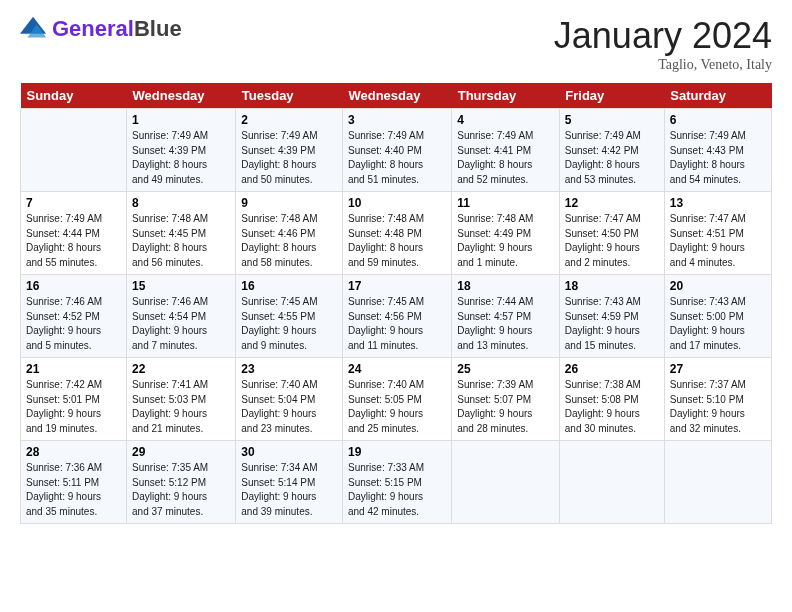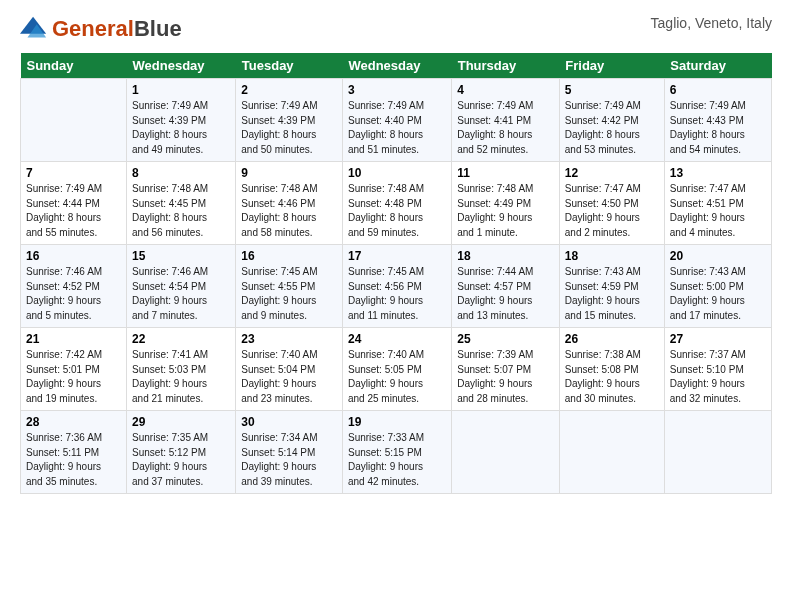--- a/index.html
+++ b/index.html
@@ -22,46 +22,47 @@
     }
     .logo {
       display: flex;
       align-items: center;
     }
     .logo-text {
       font-size: 22px;
       font-weight: bold;
       line-height: 1.1;
     }
-    .logo-general { color: #c2410c; }
+    .logo-general { color: #6d28d9; }
     .logo-blue { color: #404040; }
     .logo-icon {
       width: 28px;
       height: 28px;
       margin-right: 4px;
     }
     .title-block {
       text-align: right;
     }
     .month-title {
       font-size: 36px;
       font-weight: normal;
       color: #222;
     }
     .subtitle {
       font-size: 14px;
       color: #555;
+      font-family: Liberation Serif, serif;
     }
     table {
       width: 100%;
       border-collapse: collapse;
       font-size: 11px;
     }
     thead tr th {
-      background-color: #15803d;
+      background-color: #b91c1c;
       color: #fff;
       padding: 5px 6px;
       text-align: left;
       font-size: 13px;
       font-weight: bold;
     }
     tbody tr td {
       border: 1px solid #ddd;
       vertical-align: top;
       padding: 4px 5px;
@@ -99,20 +100,21 @@
         <polygon points="14,2 28,20 0,20" fill="#1a5fa8"></polygon>
         <polygon points="18,10 28,24 8,24" fill="#2a8fd1" opacity="0.7"></polygon>
       </svg>
       <div>
         <div class="logo-text">
           <span class="logo-general">General</span><span class="logo-blue">Blue</span>
         </div>
       </div>
     </div>
     <div class="title-block">
+      <div class="month-title">January 2024</div>
       <div class="subtitle">Taglio, Veneto, Italy</div>
     </div>
   </div>
 
   <table>
     <thead>
       <tr>
       <th>Sunday</th>
           <th>Wednesday</th>
           <th>Tuesday</th>

